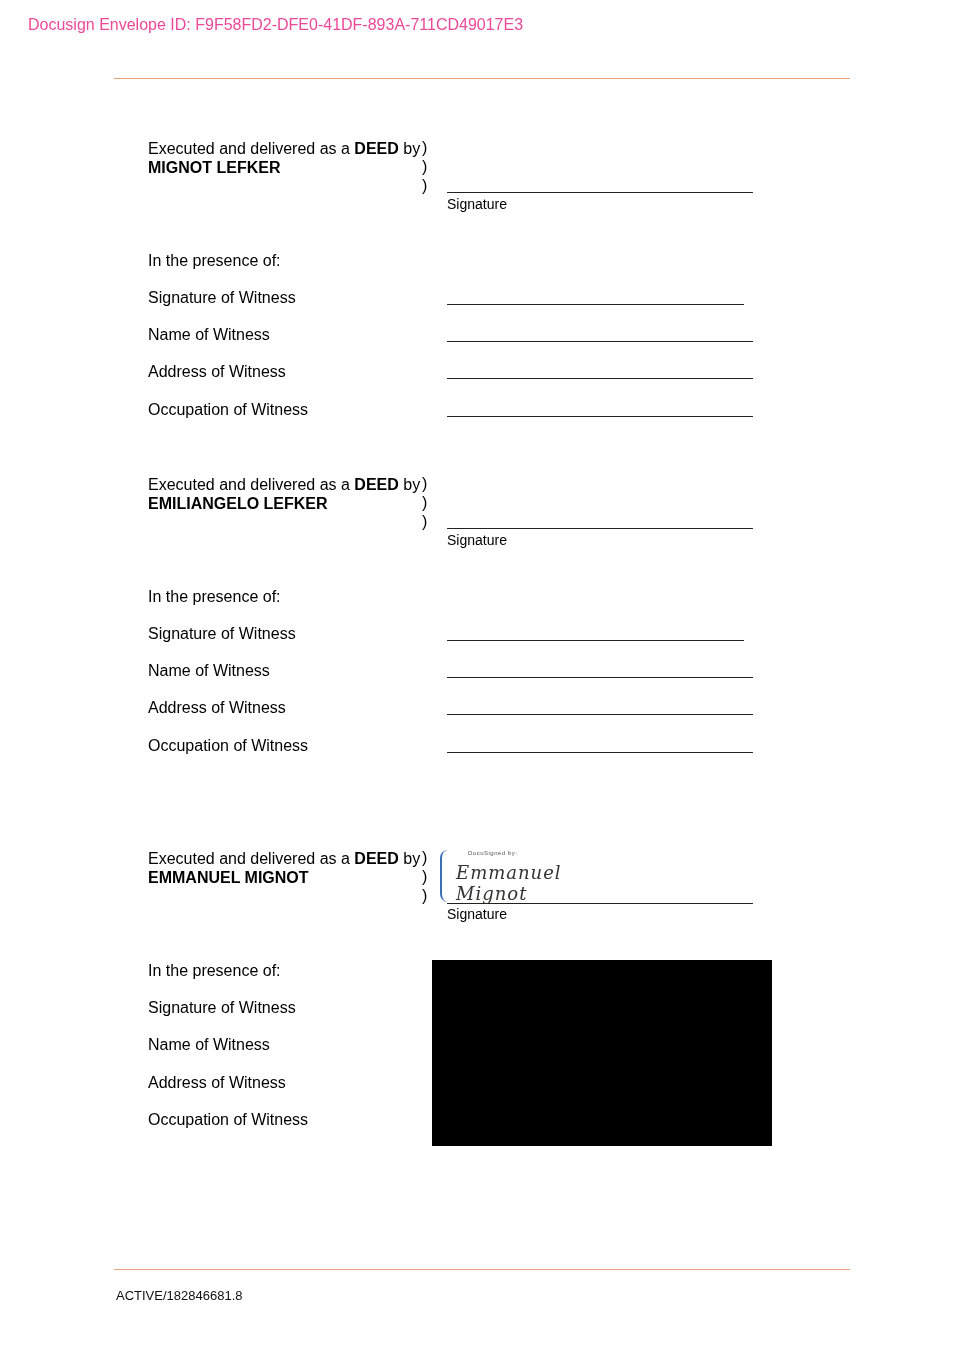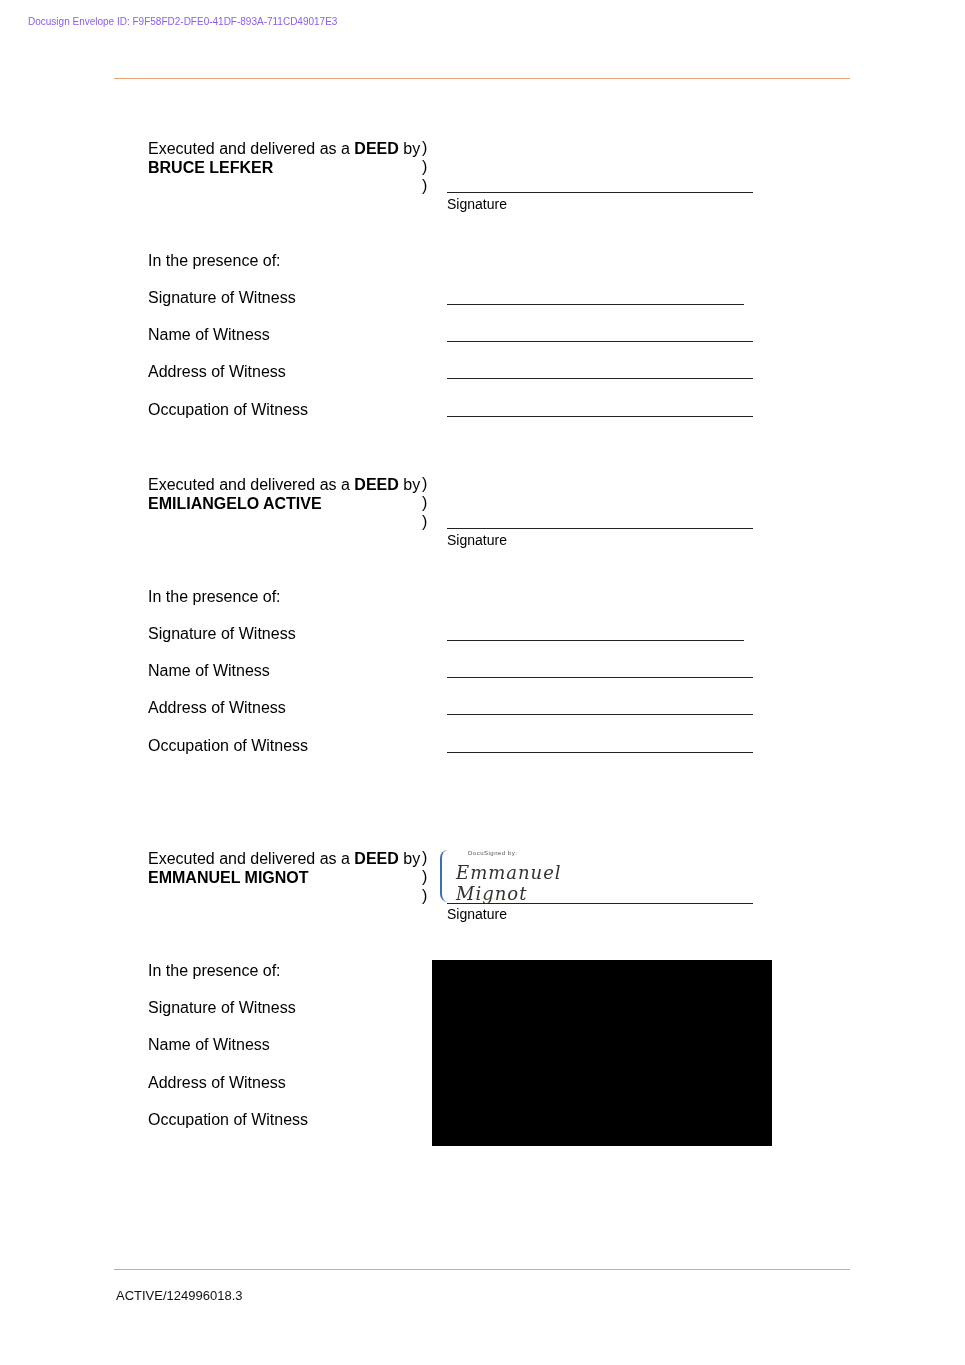--- a/index.html
+++ b/index.html
@@ -1,21 +1,21 @@
 <!DOCTYPE html>
 <html><head>
 <meta charset="utf-8">
 <style>
   html, body { margin: 0; padding: 0; background: #ffffff; }
   body {
     width: 965px; height: 1365px; position: relative; overflow: hidden;
     font-family: "Liberation Sans", sans-serif; color: #000;
   }
   .envelope-id {
-    position: absolute; left: 28px; top: 16px; font-size: 10px; color: #8b5cf6;
+    position: absolute; left: 28px; top: 16px; font-size: 16px; color: #ec4899;
   }
   .rule-orange {
     position: absolute; left: 114px; width: 736px; height: 0;
     border-top: 1px solid #e9a47a;
   }
   .abs { position: absolute; margin-left: 22px; }
   .txt { font-size: 16px; line-height: 19px; white-space: nowrap; }
   .bold { font-weight: bold; }
   .paren { position: absolute; left: 422px; font-size: 16px; line-height: 18.5px; }
   .sig-line { position: absolute; left: 447px; width: 306px; height: 0; border-top: 1px solid #222; }
@@ -37,21 +37,21 @@
 </head>
 <body>
 
 <div class="envelope-id">Docusign Envelope ID: F9F58FD2-DFE0-41DF-893A-711CD49017E3</div>
 <div class="rule-orange" style="top:78px;"></div>
 
 <div>
   <div class="abs txt" style="left:126px; top:139px;">
     <span>Executed and delivered as a </span><span class="bold">DEED</span><span> by</span>
   </div>
-  <div class="abs txt bold" style="left:126px; top:158px;">BRUCE LEFKER</div>
+  <div class="abs txt bold" style="left:126px; top:158px;">MIGNOT LEFKER</div>
   <div class="paren" style="top:139px;">)</div>
   <div class="paren" style="top:158px;">)</div>
   <div class="paren" style="top:177px;">)</div>
   <div class="sig-line" style="top:192px;"></div>
   <div class="sig-label" style="top:196px;">Signature</div>
 
   <div class="abs txt" style="left:126px; top:251px;">In the presence of:</div>
   <div class="abs txt" style="left:126px; top:288px;">Signature of Witness</div>
   <div class="sig-line short" style="top:304px;"></div>
   <div class="abs txt" style="left:126px; top:325px;">Name of Witness</div>
@@ -59,21 +59,21 @@
   <div class="abs txt" style="left:126px; top:362px;">Address of Witness</div>
   <div class="sig-line" style="top:378px;"></div>
   <div class="abs txt" style="left:126px; top:400px;">Occupation of Witness</div>
   <div class="sig-line" style="top:416px;"></div>
 </div>
 
 <div>
   <div class="abs txt" style="left:126px; top:475px;">
     <span>Executed and delivered as a </span><span class="bold">DEED</span><span> by</span>
   </div>
-  <div class="abs txt bold" style="left:126px; top:494px;">EMILIANGELO ACTIVE</div>
+  <div class="abs txt bold" style="left:126px; top:494px;">EMILIANGELO LEFKER</div>
   <div class="paren" style="top:475px;">)</div>
   <div class="paren" style="top:494px;">)</div>
   <div class="paren" style="top:513px;">)</div>
   <div class="sig-line" style="top:528px;"></div>
   <div class="sig-label" style="top:532px;">Signature</div>
 
   <div class="abs txt" style="left:126px; top:587px;">In the presence of:</div>
   <div class="abs txt" style="left:126px; top:624px;">Signature of Witness</div>
   <div class="sig-line short" style="top:640px;"></div>
   <div class="abs txt" style="left:126px; top:661px;">Name of Witness</div>
@@ -104,13 +104,13 @@
   <div class="abs txt" style="left:126px; top:961px;">In the presence of:</div>
   <div class="abs txt" style="left:126px; top:998px;">Signature of Witness</div>
   <div class="abs txt" style="left:126px; top:1035px;">Name of Witness</div>
   <div class="abs txt" style="left:126px; top:1073px;">Address of Witness</div>
   <div class="abs txt" style="left:126px; top:1110px;">Occupation of Witness</div>
 
   <div class="redaction"></div>
 </div>
 
 <div class="rule-orange" style="top:1269px;"></div>
-<div class="footer-ref">ACTIVE/124996018.3</div>
+<div class="footer-ref">ACTIVE/182846681.8</div>
 
 </body></html>

